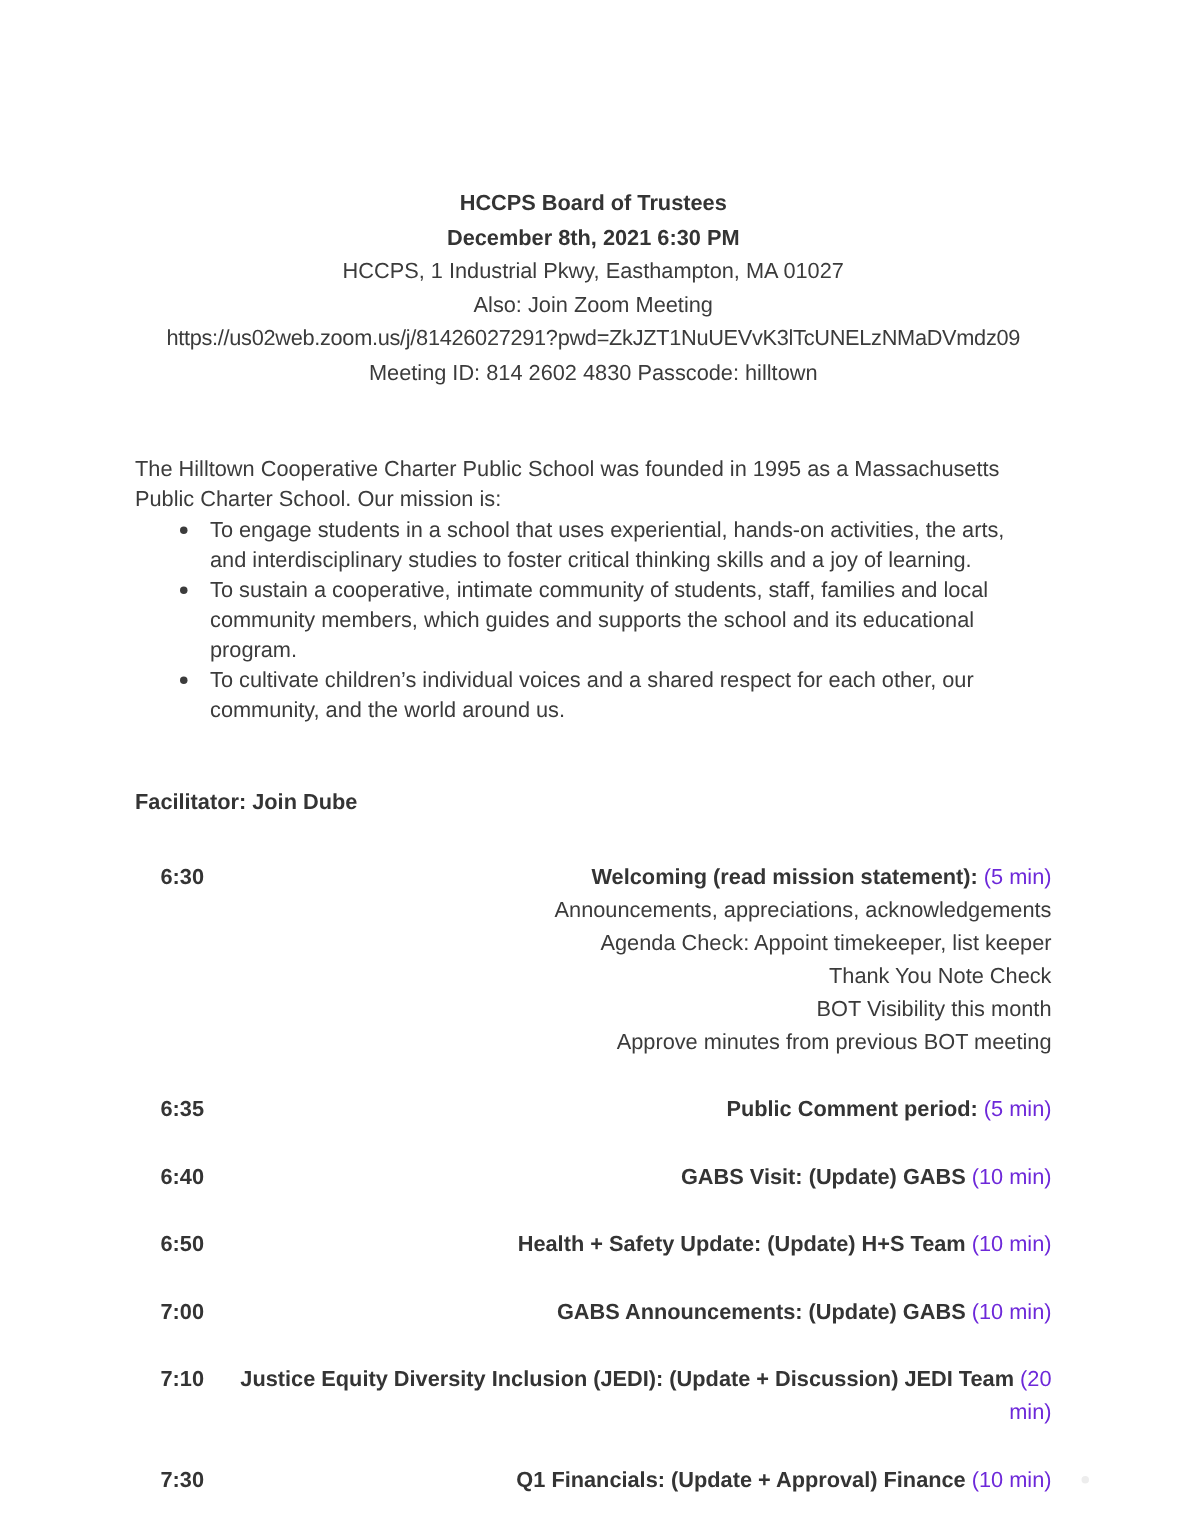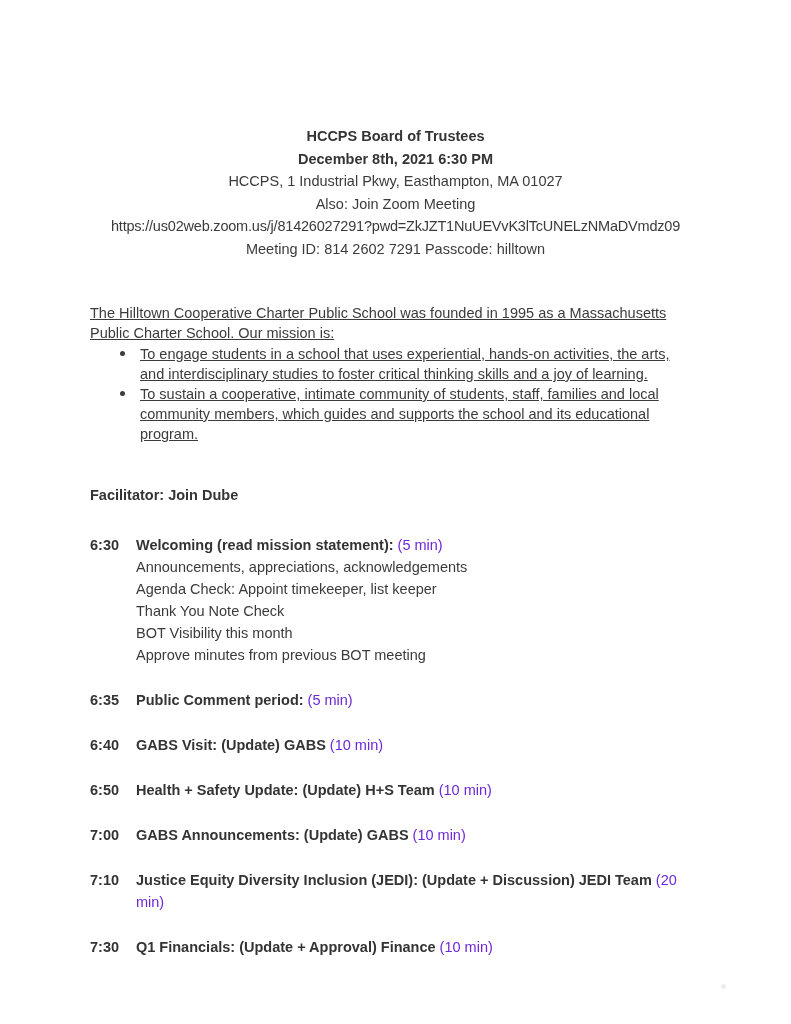--- a/index.html
+++ b/index.html
@@ -20,21 +20,21 @@
   
   .doc-header {
     text-align: center;
     line-height: 22.5px;
     margin-top: 22px;
   }
   .doc-header .h-bold { font-weight: bold; color: #343434; }
   .doc-header .url { white-space: nowrap; letter-spacing: -0.2px; }
 
   
-  .mission { margin-top: 43px; max-width: 650px; line-height: 20px; text-decoration: underline; }
+  .mission { margin-top: 43px; max-width: 650px; line-height: 20px; }
   .mission p { margin: 0; }
   .mission ul { margin: 1px 0 0 0; padding: 0 0 0 30px; list-style: none; }
   .mission li {
     position: relative;
     padding-left: 20px;
     max-width: 545px;
     margin-top: 0;
   }
   .mission li .bullet-glyph {
     position: absolute;
@@ -47,21 +47,21 @@
   }
 
   
   .facilitator {
     margin: 43px 0 0 0;
     font-weight: bold;
     color: #343434;
   }
 
   
-  .agenda { margin-top: 31px; }
+  .agenda { margin-top: 31px; text-align: right; }
   .agenda-row { display: flex; line-height: 22px; }
   .agenda-row + .agenda-row { margin-top: 23px; }
   .agenda-time {
     flex: 0 0 46px;
     font-weight: bold;
     color: #343434;
   }
   .agenda-body { flex: 1; }
   .agenda-title { font-weight: bold; color: #343434; }
   .agenda-duration { font-weight: normal; margin-left: 4px; color: #6d28d9; }
@@ -82,33 +82,37 @@
 <body>
 
 <div class="page">
 
   <header class="doc-header">
     <div class="h-bold">HCCPS Board of Trustees</div>
     <div class="h-bold">December 8th, 2021 6:30 PM</div>
     <div>HCCPS, 1 Industrial Pkwy, Easthampton, MA 01027</div>
     <div>Also: Join Zoom Meeting</div>
     <div class="url">https://us02web.zoom.us/j/81426027291?pwd=ZkJZT1NuUEVvK3lTcUNELzNMaDVmdz09</div>
-    <div>Meeting ID: 814 2602 7291 Passcode: hilltown</div>
+    <div>Meeting ID: 814 2602 4830 Passcode: hilltown</div>
   </header>
 
   <section class="mission">
     <p>The Hilltown Cooperative Charter Public School was founded in 1995 as a Massachusetts Public Charter School. Our mission is:</p>
     <ul>
       <li>
         <span class="bullet-glyph"></span>
         <span>To engage students in a school that uses experiential, hands-on activities, the arts, and interdisciplinary studies to foster critical thinking skills and a joy of learning.</span>
       </li>
       <li>
         <span class="bullet-glyph"></span>
         <span>To sustain a cooperative, intimate community of students, staff, families and local community members, which guides and supports the school and its educational program.</span>
+      </li>
+      <li>
+        <span class="bullet-glyph"></span>
+        <span>To cultivate children’s individual voices and a shared respect for each other, our community, and the world around us.</span>
       </li>
     </ul>
   </section>
 
   <p class="facilitator">Facilitator: Join Dube</p>
 
   <section class="agenda">
 
     <div class="agenda-row">
       <span class="agenda-time">6:30</span>

